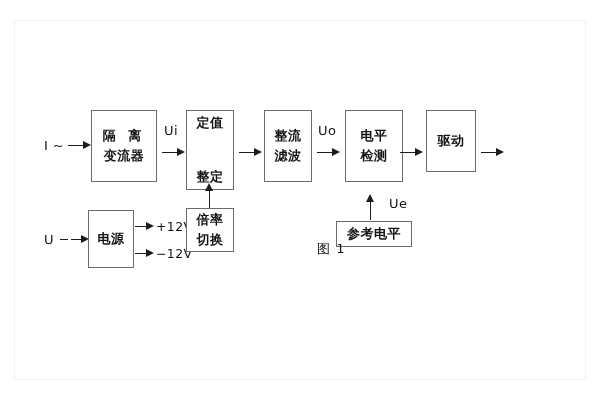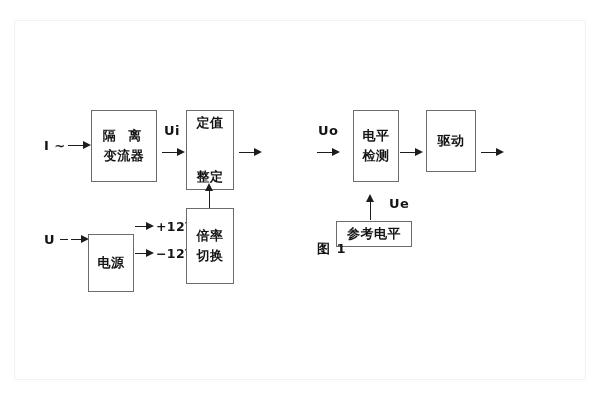--- a/index.html
+++ b/index.html
@@ -47,21 +47,21 @@
     text-align: center;
   }
   .box .ln { display: block; white-space: nowrap; }
   .box .ln.wide { letter-spacing: 4px; text-align: right; }
 
   
   .lbl {
     position: absolute;
     color: #141414;
     font-size: 13px;
-    font-weight: 700;
+    font-weight: 400;
     white-space: nowrap;
     letter-spacing: 0.4px;
   }
   .lbl.small { font-size: 12.5px; }
 
   
   .hline {
     position: absolute;
     height: 0;
     border-top: 1.6px solid #1c1c1c;
@@ -113,59 +113,63 @@
   <div class="arrowhead-r" style="left:177px; top:148px;"></div>
 
   <div class="box" style="left:186px; top:110px; width:48px; height:80px;gap:34px;">
     <span class="ln">定值</span>
     <span class="ln">整定</span>
   </div>
 
   <div class="hline" style="left:239px; top:152px; width:16px;"></div>
   <div class="arrowhead-r" style="left:254px; top:148px;"></div>
 
+  <div class="box" style="left:264px; top:110px; width:48px; height:72px;">
+    <span class="ln">整流</span>
+    <span class="ln">滤波</span>
+  </div>
 
   <div class="lbl" style="left:318px; top:123px;text-align:right;">Uo</div>
   <div class="hline" style="left:317px; top:152px; width:16px;"></div>
   <div class="arrowhead-r" style="left:332px; top:148px;"></div>
 
-  <div class="box" style="left:345px; top:110px; width:46px; height:72px;margin-left:8px;">
+  <div class="box" style="left:345px; top:110px; width:58px; height:72px;">
     <span class="ln">电平</span>
     <span class="ln">检测</span>
   </div>
 
   <div class="hline" style="left:400px; top:152px; width:16px;"></div>
   <div class="arrowhead-r" style="left:415px; top:148px;"></div>
 
   <div class="box" style="left:426px; top:110px; width:50px; height:62px;">
     <span class="ln">驱动</span>
   </div>
 
   <div class="hline" style="left:481px; top:152px; width:16px;"></div>
   <div class="arrowhead-r" style="left:496px; top:148px;"></div>
 
 
   <div class="lbl" style="left:44px; top:232px;">U</div>
   <div class="dash" style="left:60px; top:239px; width:8px;"></div>
   <div class="hline" style="left:71px; top:239px; width:12px;"></div>
   <div class="arrowhead-r" style="left:81px; top:235px;"></div>
 
-  <div class="box" style="left:88px; top:210px; width:46px; height:58px;margin-top:24px;">
+  <div class="box" style="left:88px; top:210px; width:46px; height:58px;">
     <span class="ln">电源</span>
   </div>
 
   <div class="hline" style="left:135px; top:226px; width:13px;"></div>
   <div class="arrowhead-r" style="left:146px; top:222px;"></div>
   <div class="lbl small" style="left:156px; top:219px;">+12V</div>
 
   <div class="hline" style="left:135px; top:253px; width:13px;"></div>
   <div class="arrowhead-r" style="left:146px; top:249px;"></div>
   <div class="lbl small" style="left:156px; top:246px;">−12V</div>
 
-  <div class="box" style="left:186px; top:208px; width:48px; height:76px;">
+  <div class="box" style="left:186px; top:208px; width:48px; height:44px;">
     <span class="ln">倍率</span>
     <span class="ln">切换</span>
   </div>
 
   <div class="vline" style="left:209px; top:190px; height:18px;"></div>
   <div class="arrowhead-u" style="left:205px; top:183px;"></div>
 
   <div class="box" style="left:336px; top:221px; width:76px; height:26px;">
     <span class="ln">参考电平</span>
   </div>

